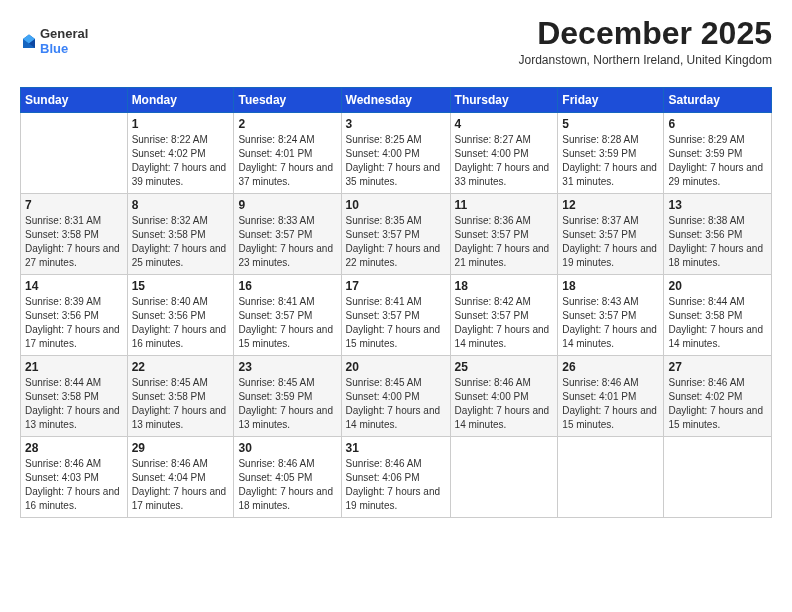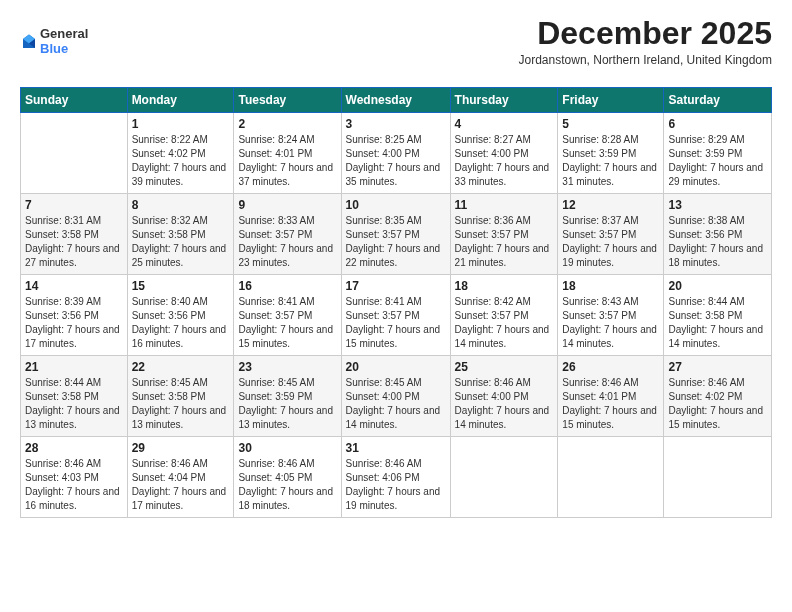--- a/index.html
+++ b/index.html
@@ -54,21 +54,21 @@
       color: #333;
       margin-top: 2px;
     }
     .calendar-table {
       width: 100%;
       border-collapse: collapse;
       margin-top: 8px;
       font-size: 11px;
     }
     .calendar-table th {
-      background: #0f766e;
+      background: #1d4ed8;
       color: #fff;
       padding: 5px 4px;
       text-align: left;
       font-size: 12px;
       font-weight: bold;
       border: 1px solid #1565c0;
     }
     .calendar-table td {
       border: 1px solid #ccc;
       vertical-align: top;

